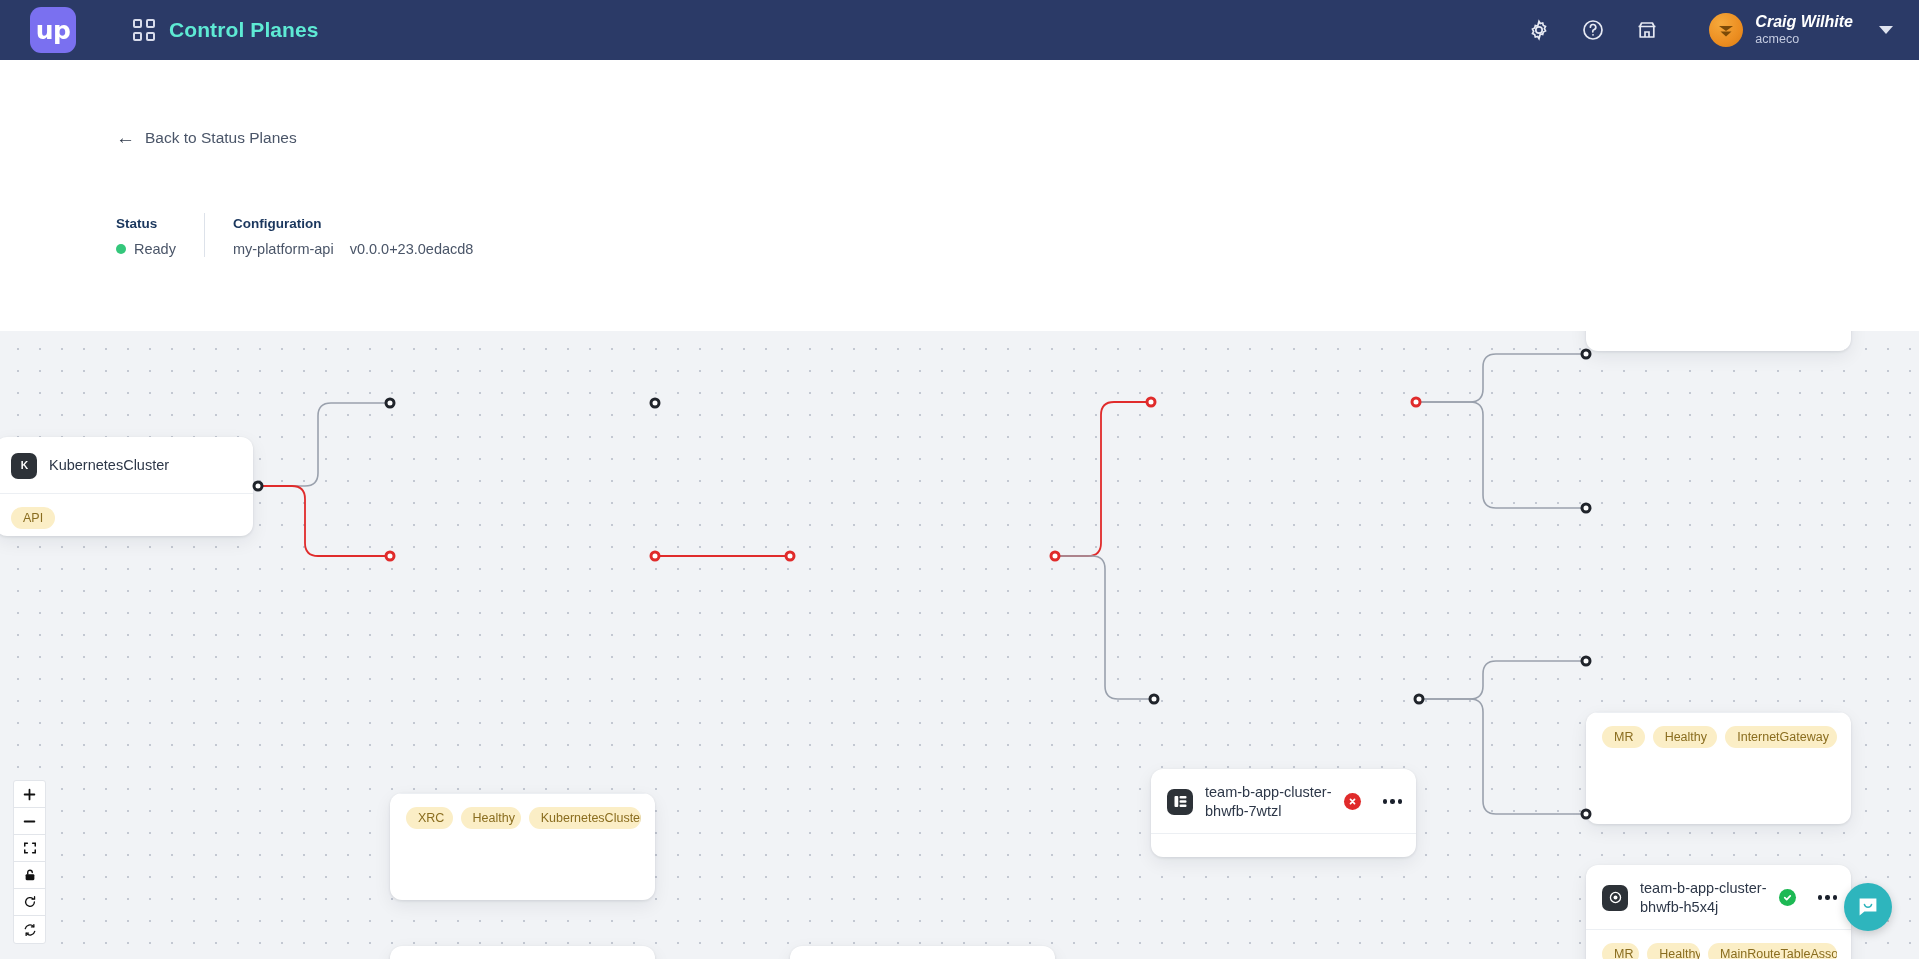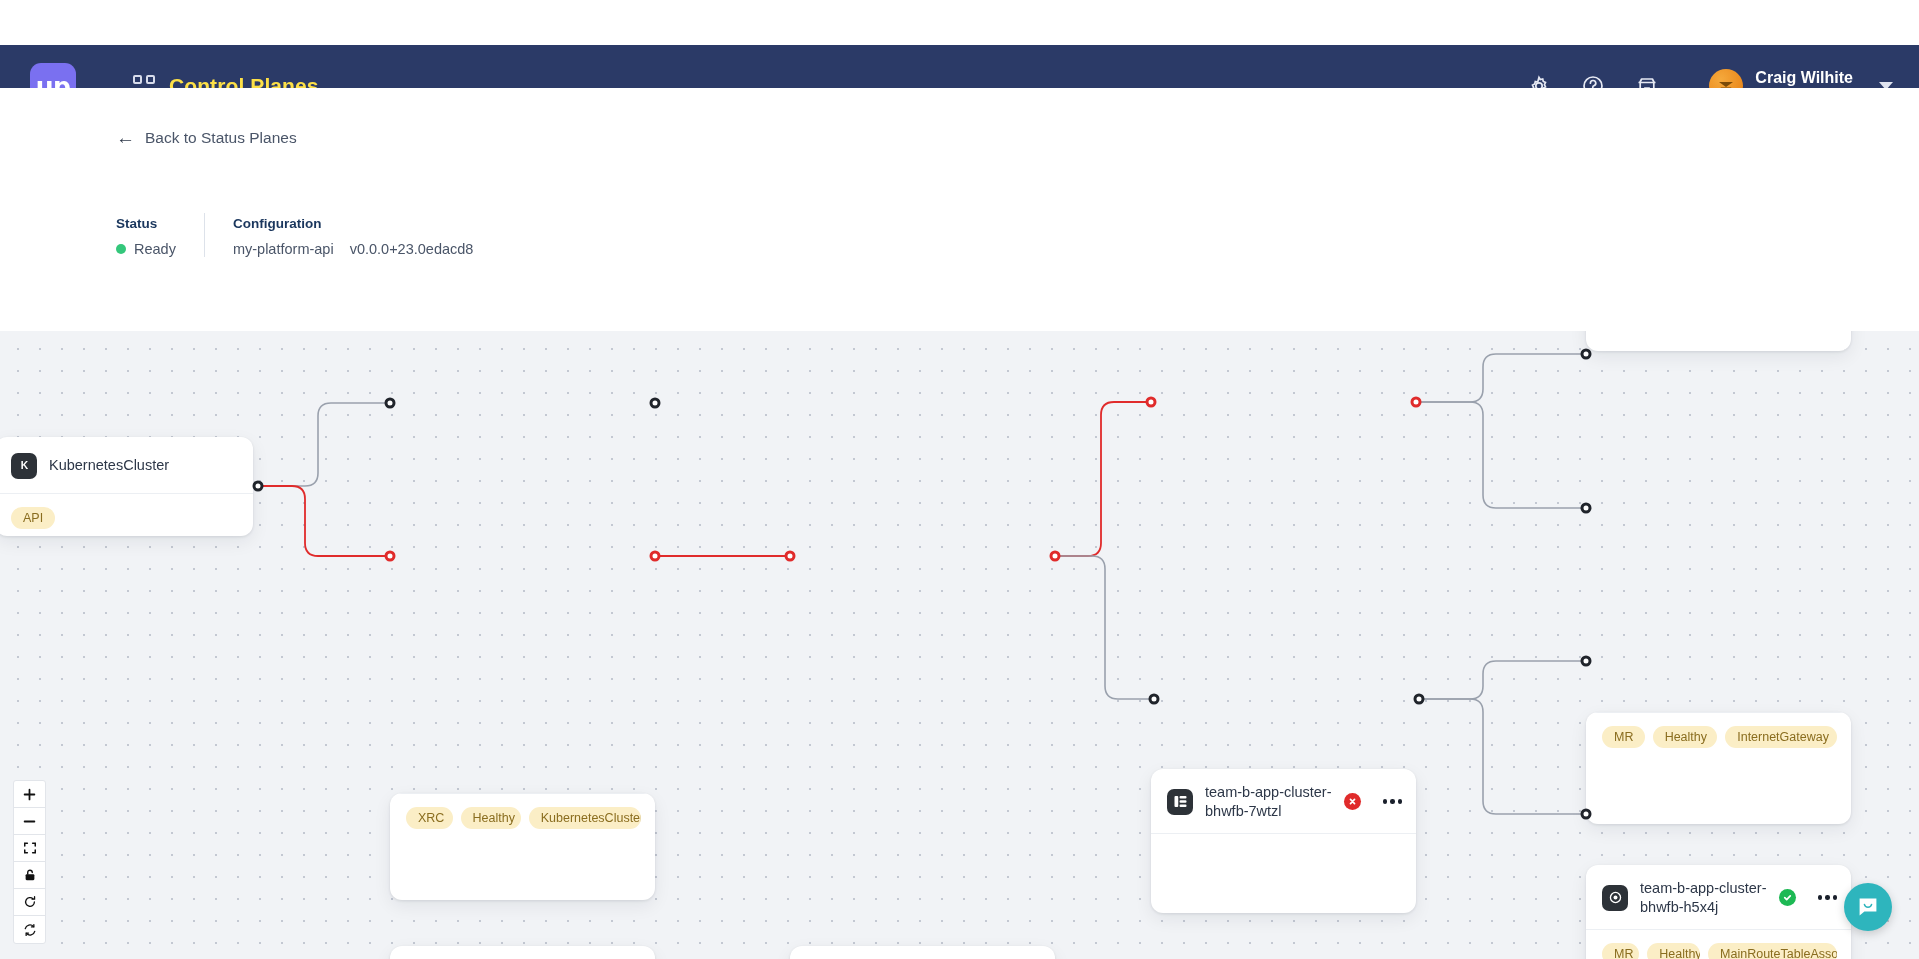--- a/index.html
+++ b/index.html
@@ -4,48 +4,48 @@
 <style>
   * { box-sizing: border-box; margin: 0; padding: 0; }
   html, body {
     width: 1919px; height: 959px;
     font-family: "Liberation Sans", sans-serif;
     background: #ffffff; overflow: hidden;
   }
 
   
   .topbar {
-    position: absolute; left: 0; top: 0; width: 1919px; height: 82px;
-    background: #2b3a67; display: flex; align-items: center; margin-top: 45px;
+    position: absolute; left: 0; top: 0; width: 1919px; height: 60px;
+    background: #2b3a67; display: flex; align-items: center;
   }
   .logo-box {
     width: 46px; height: 46px; margin-left: 30px; border-radius: 11px;
     background: #7a70f0; display: flex; align-items: center; justify-content: center;
     color: #fff; font-size: 25px; font-weight: 700; letter-spacing: -0.5px;
     font-family: "DejaVu Sans", sans-serif;
   }
   .grid-icon { margin-left: 57px; display: grid; grid-template-columns: 9px 9px;
     grid-template-rows: 9px 9px; gap: 4px; }
   .grid-icon i { border: 2px solid #d8dceb; border-radius: 2px; display: block; }
   .topbar-title {
-    margin-left: 14px; color: #fde047; font-size: 21px; font-weight: 700;
+    margin-left: 14px; color: #5eead4; font-size: 21px; font-weight: 700;
     letter-spacing: 0.1px;
   }
   .topbar-right {
     margin-left: auto; margin-right: 26px; display: flex; align-items: center; gap: 26px;
   }
   .ico-btn { width: 28px; height: 28px; color: #e6e9f3; display:flex; align-items:center; justify-content:center; }
   .user-chip { display: flex; align-items: center; gap: 12px; margin-left: 22px; }
   .avatar {
     width: 34px; height: 34px; border-radius: 50%;
     background: radial-gradient(circle at 35% 30%, #f5a93c 0%, #ec8e21 60%, #d97c13 100%);
     display:flex; align-items:center; justify-content:center;
   }
   .avatar svg { display:block; }
-  .user-name { color: #fff; font-size: 16px; font-weight: 700; line-height: 1.15; }
+  .user-name { color: #fff; font-size: 16px; font-weight: 700; line-height: 1.15; font-style: italic; }
   .user-org { color: #c4cbe0; font-size: 12.5px; line-height: 1.2; }
   .caret { width:0;height:0;border-left:7px solid transparent;border-right:7px solid transparent;
     border-top:8px solid #dfe3ef; margin-left: 14px; }
 
   
   .page-head { position: absolute; left: 0; top: 88px; width: 1919px; height: 243px; background: #fff; }
   .back-link {
     position: absolute; left: 116px; top: 40px; display: flex; align-items: center; gap: 10px;
     color: #4a5568; font-size: 15.5px; cursor: pointer;
   }
@@ -284,21 +284,21 @@
           <span class="tag">Healthy</span>
           <span class="tag">KubernetesCluster</span>
         </div>
       </div>
       <div class="node" style="left: 390px; top: 615px; width: 265px; height: 107px;">
         <div class="node-head"></div>
       </div>
       <div class="node" style="left: 790px; top: 615px; width: 265px; height: 107px;">
         <div class="node-head"></div>
       </div>
-      <div class="node" style="left: 1151px; top: 438px; width: 265px; height: 144px;">
+      <div class="node" style="left: 1151px; top: 438px; width: 265px; height: 88px;">
         <div class="node-head">
           <span class="node-icon">
             <svg width="15" height="15" viewBox="0 0 16 16" fill="#fff">
               <rect x="1.6" y="2.2" width="4" height="11.6" rx="1"></rect>
               <rect x="7" y="2.2" width="7.4" height="2.6" rx="1"></rect>
               <rect x="7" y="6.7" width="7.4" height="2.6" rx="1"></rect>
               <rect x="7" y="11.2" width="7.4" height="2.6" rx="1"></rect>
             </svg>
           </span>
           <span class="node-title">team-b-app-cluster-bhwfb-7wtzl</span>

